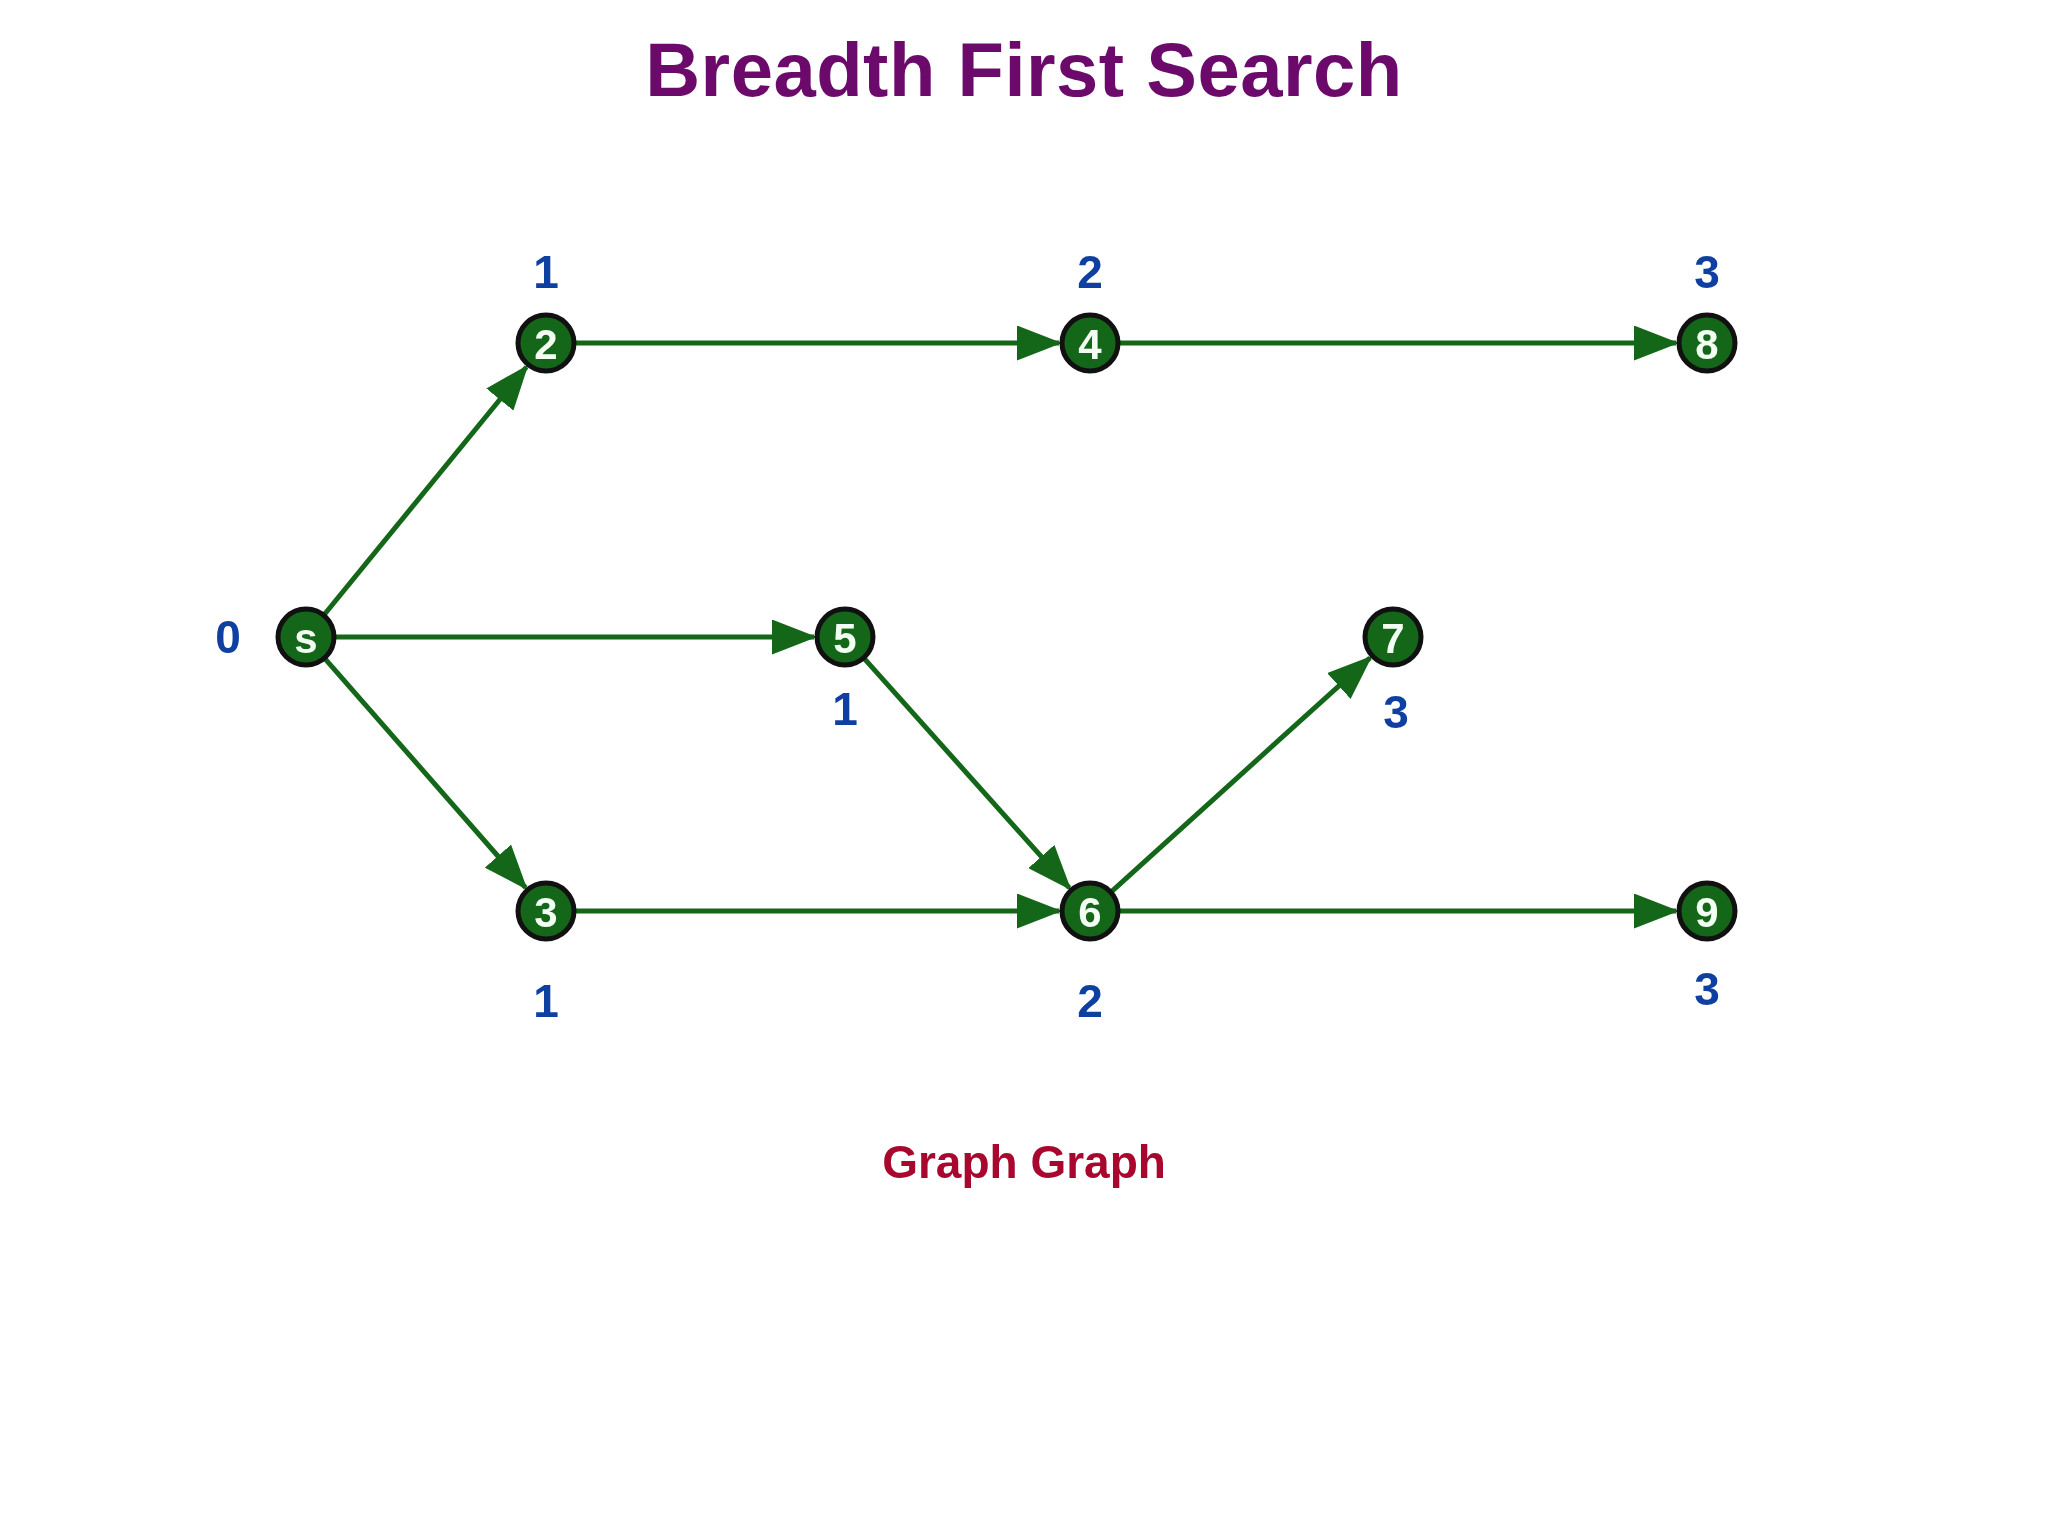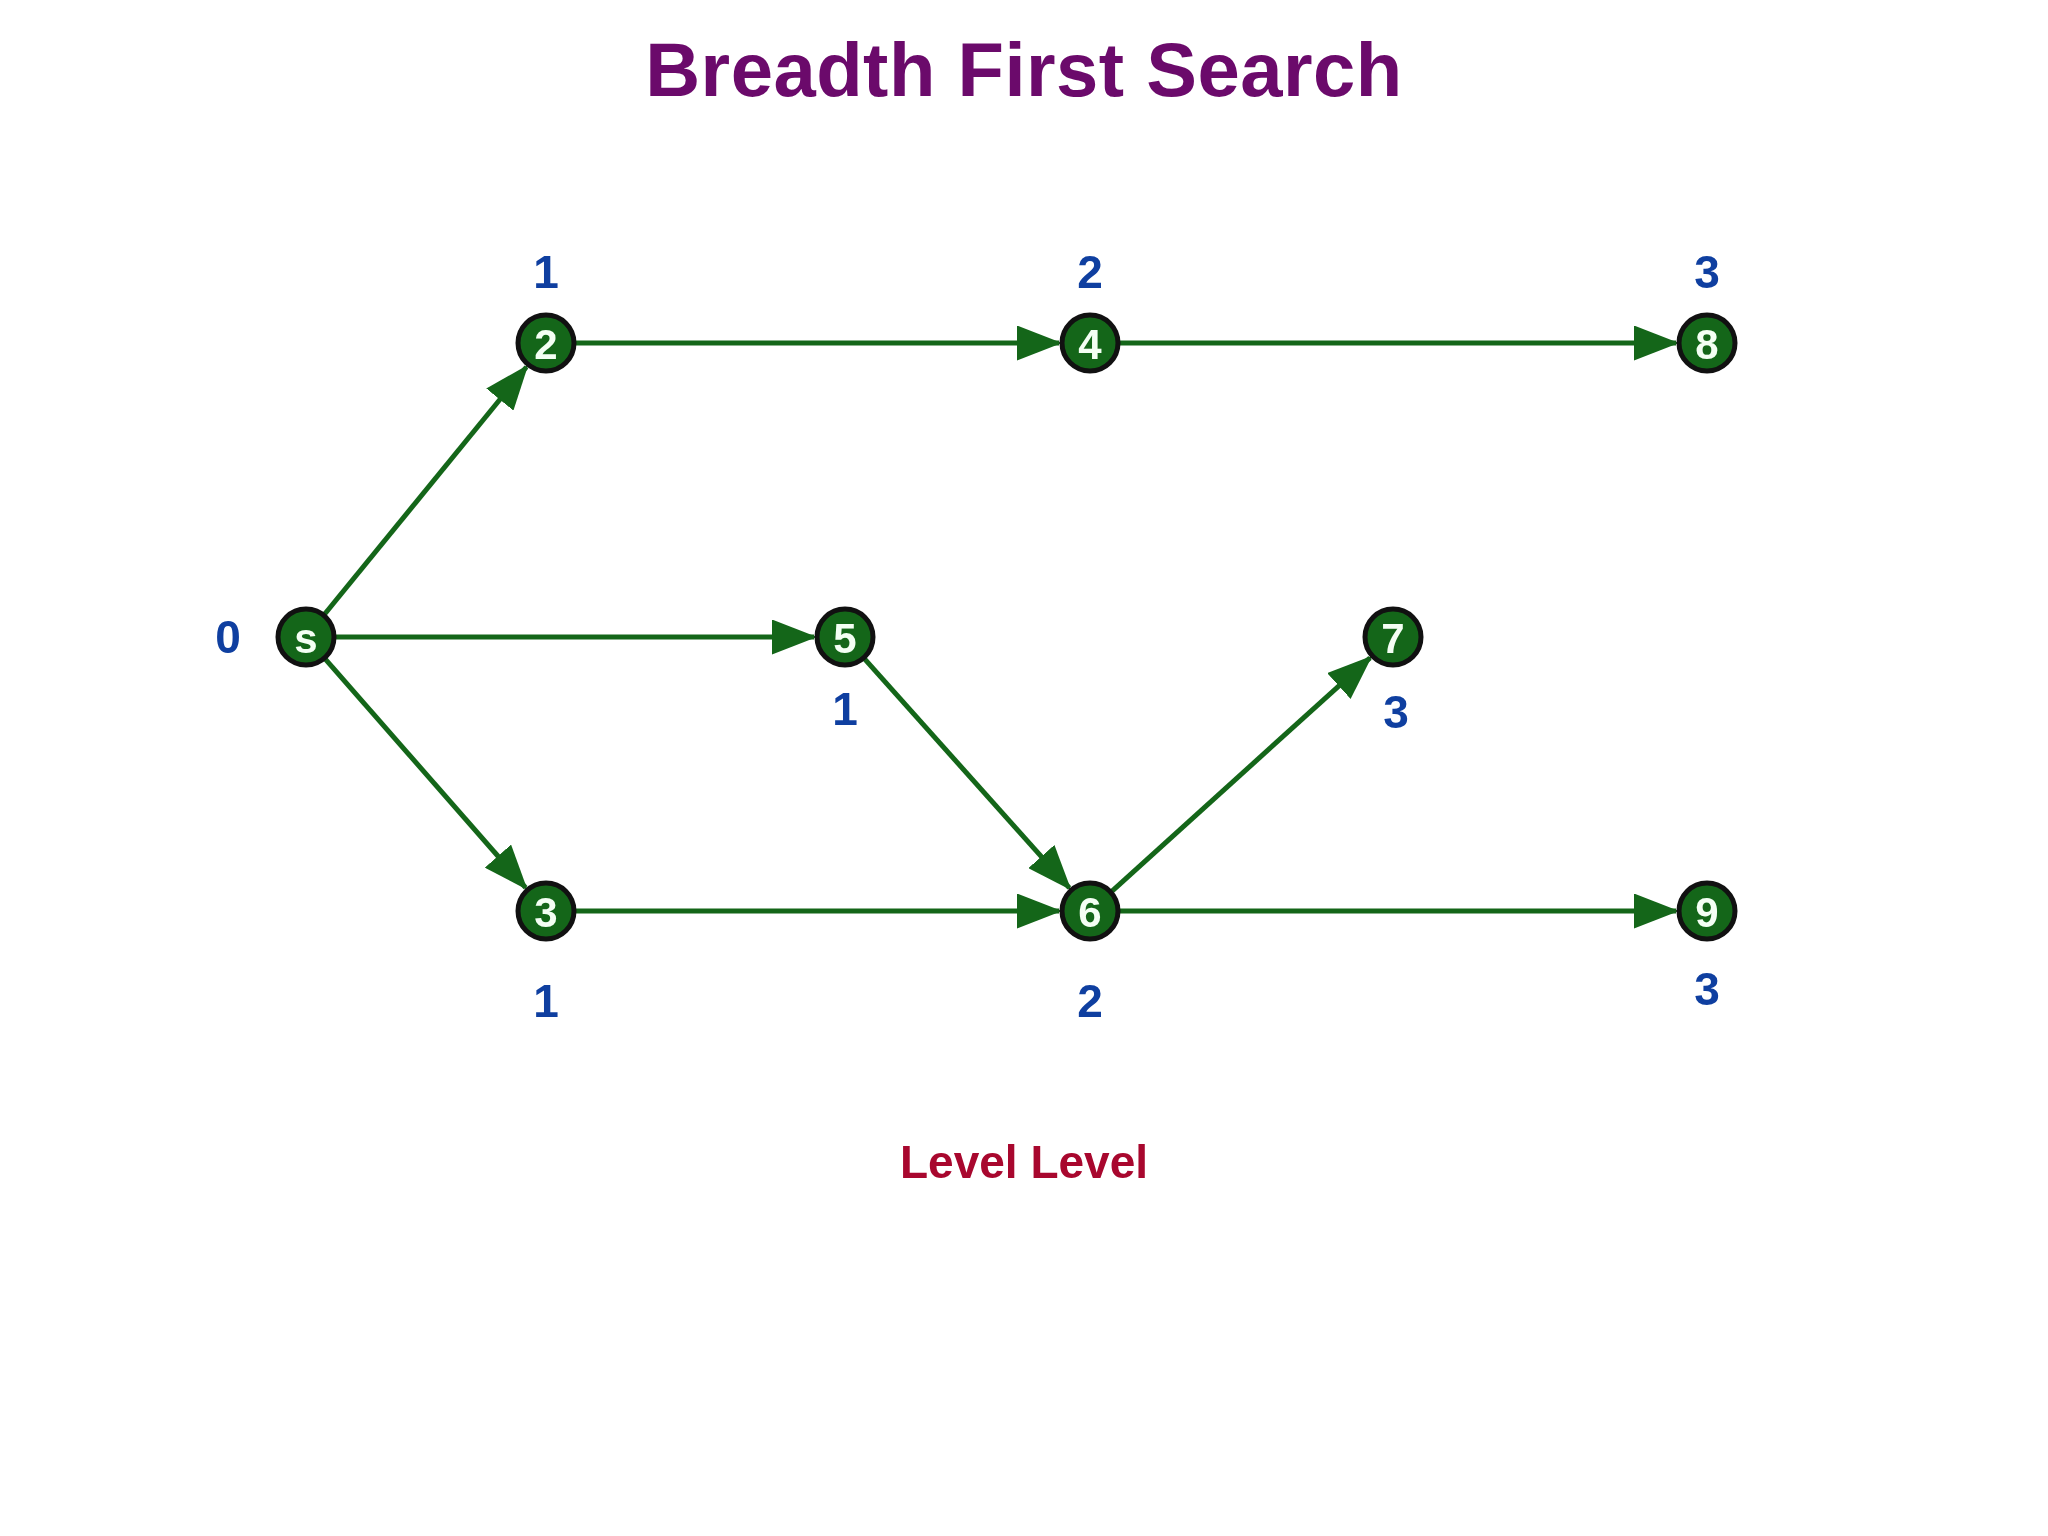--- a/index.html
+++ b/index.html
@@ -145,15 +145,15 @@
         <text x="1090" y="272" class="level-label" fill="#0f3fa0">2</text>
         <text x="1707" y="272" class="level-label" fill="#0f3fa0">3</text>
         <text x="845" y="709" class="level-label" fill="#0f3fa0">1</text>
         <text x="1396" y="712" class="level-label" fill="#0f3fa0">3</text>
         <text x="546" y="1001" class="level-label" fill="#0f3fa0">1</text>
         <text x="1090" y="1001" class="level-label" fill="#0f3fa0">2</text>
         <text x="1707" y="989" class="level-label" fill="#0f3fa0">3</text>
       </g>
   </svg>
 
-  <div id="caption">Level Level</div>
+  <div id="caption">Graph Graph</div>
 
 </div>
 
 </body></html>

